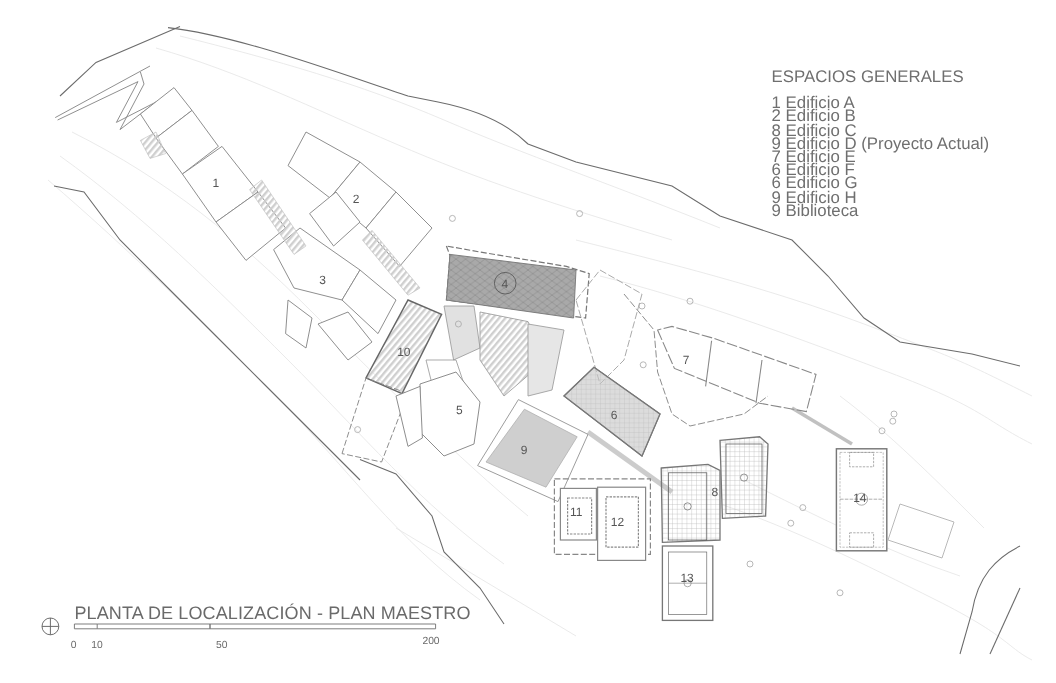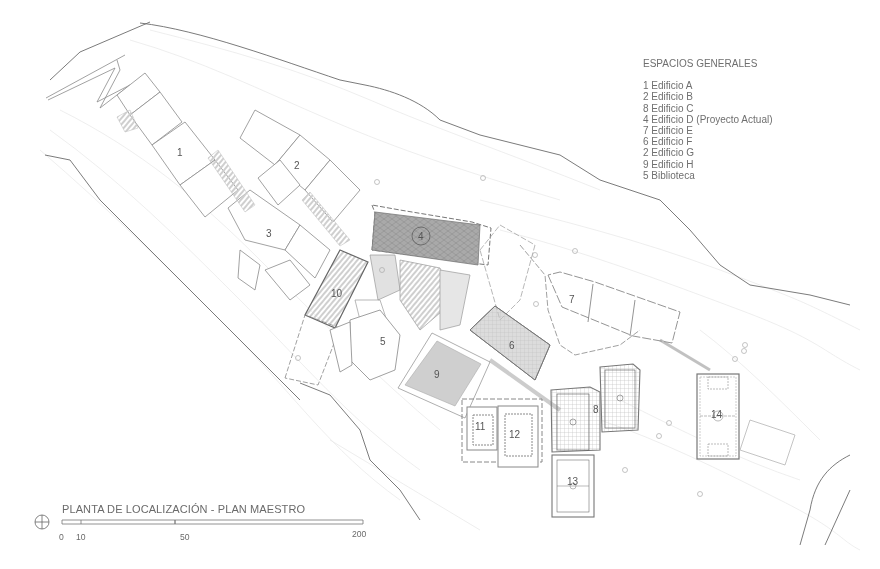--- a/index.html
+++ b/index.html
@@ -1,23 +1,23 @@
 <!DOCTYPE html>
 <html><head>
 <meta charset="utf-8">
 <style>
   html, body { margin:0; padding:0; background:#ffffff; }
   body { width:880px; height:569px; position:relative; overflow:hidden; font-family:"Liberation Sans", sans-serif; }
   #plan { position:absolute; left:0; top:0; }
-  .legend { position:absolute; left:643px; top:58px; color:#6f6f6f; font-size:10px; line-height:11.2px; }
+  .legend { position:absolute; left:643px; top:58px; color:#6f6f6f; font-size:14px; line-height:11.2px; }
   .legend .title { display:block; }
   .legend .cols { display:flex; margin-top:11px; }
   .legend .col1 { width:123px; }
   .legend .item { display:block; white-space:nowrap; }
-  .titleblock { position:absolute; left:62px; top:503px; color:#6a6a6a; font-size:11px; letter-spacing:0.1px; }
+  .titleblock { position:absolute; left:62px; top:503px; color:#6a6a6a; font-size:15px; letter-spacing:0.1px; }
   .scale-label { position:absolute; top:532px; color:#6a6a6a; font-size:8.6px; }
   text.lbl { font-family:"Liberation Sans", sans-serif; font-size:10px; fill:#555; }
 </style>
 </head>
 <body>
 
 <svg id="plan" width="880" height="569" viewBox="0 0 880 569" xmlns="http://www.w3.org/2000/svg">
   <defs>
     <pattern id="grid" width="4" height="4" patternUnits="userSpaceOnUse">
       <path d="M4 0 L0 0 0 4" fill="none" stroke="#b8b8b8" stroke-width="0.6"></path>
@@ -206,26 +206,26 @@
   </g>
 </svg>
 
 <div class="legend">
   <span class="title">ESPACIOS GENERALES</span>
   <div class="cols">
     <div class="col1">
       <span class="item">1 Edificio A</span>
       <span class="item">2 Edificio B</span>
       <span class="item">8 Edificio C</span>
-      <span class="item">4 Edificio D (Proyecto Actual)</span>
+      <span class="item">9 Edificio D (Proyecto Actual)</span>
       <span class="item">7 Edificio E</span>
       <span class="item">6 Edificio F</span>
-      <span class="item">2 Edificio G</span>
+      <span class="item">6 Edificio G</span>
       <span class="item">9 Edificio H</span>
-      <span class="item">5 Biblioteca</span>
+      <span class="item">9 Biblioteca</span>
     </div>
   </div>
 </div>
 
 <div class="titleblock">PLANTA DE LOCALIZACIÓN - PLAN MAESTRO</div>
 <span class="scale-label" style="left:59px">0</span>
 <span class="scale-label" style="left:76px">10</span>
 <span class="scale-label" style="left:180px">50</span>
 <span class="scale-label" style="left:352px; top:529px">200</span>
 

